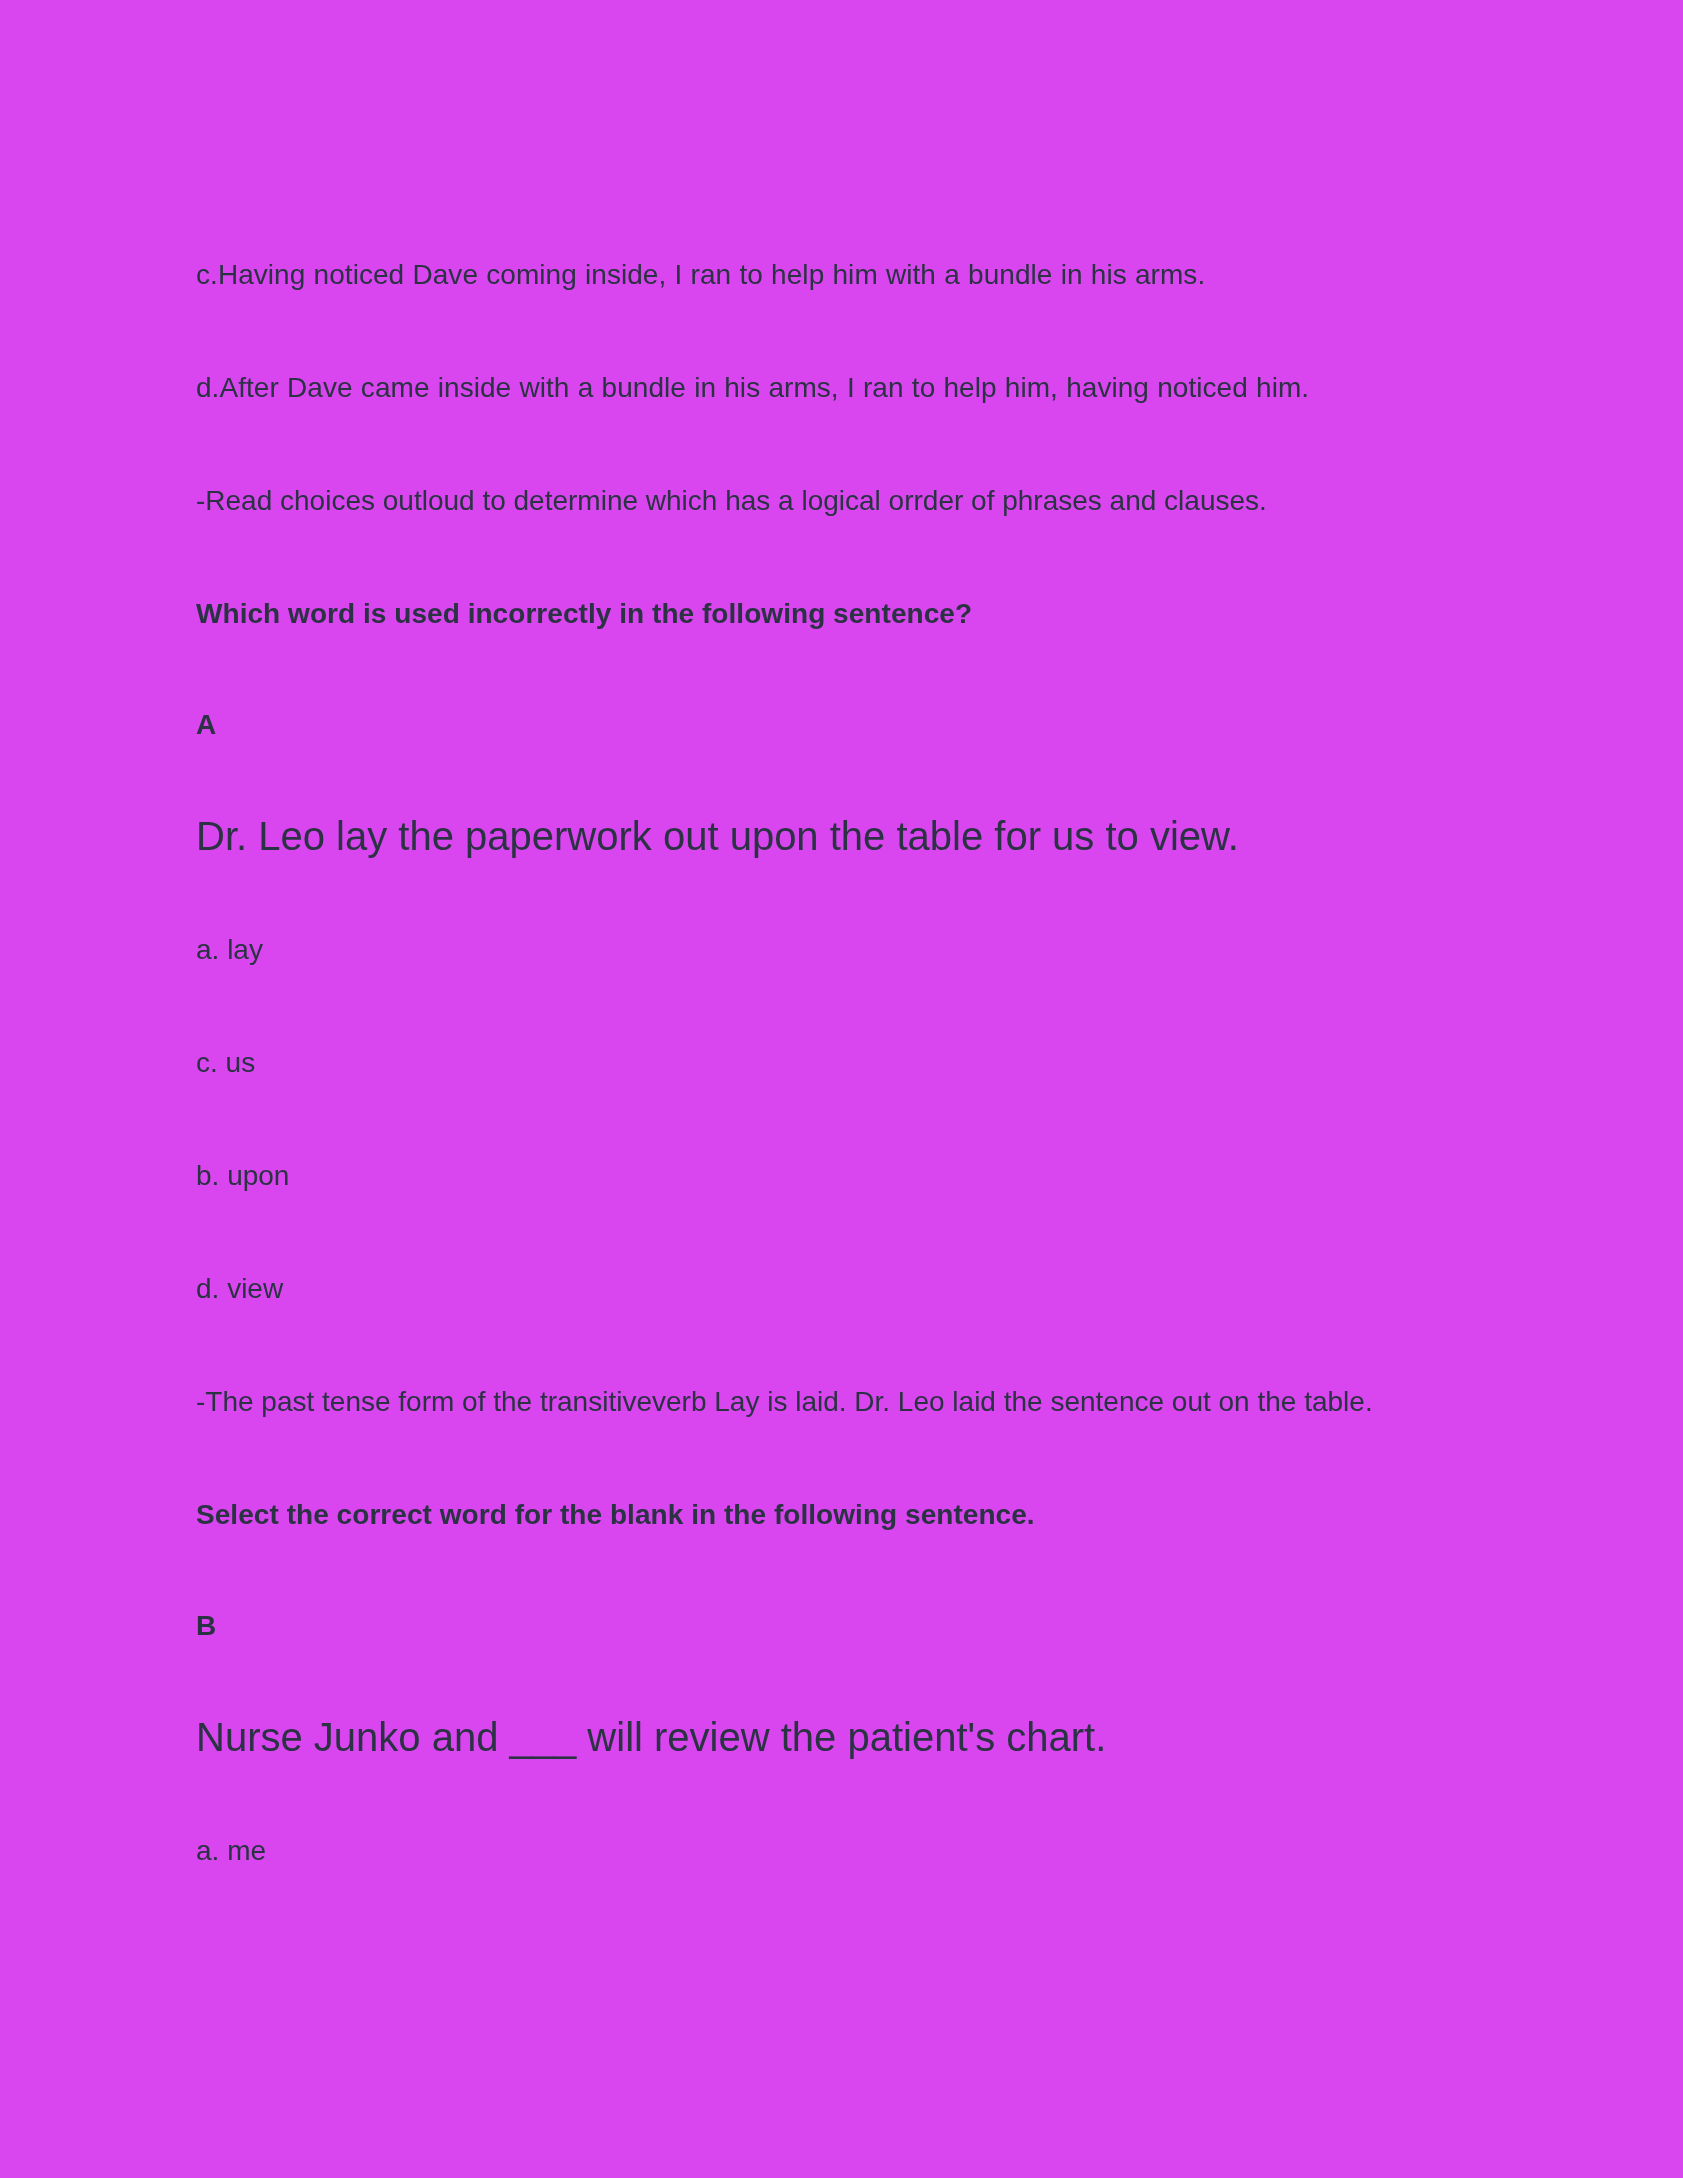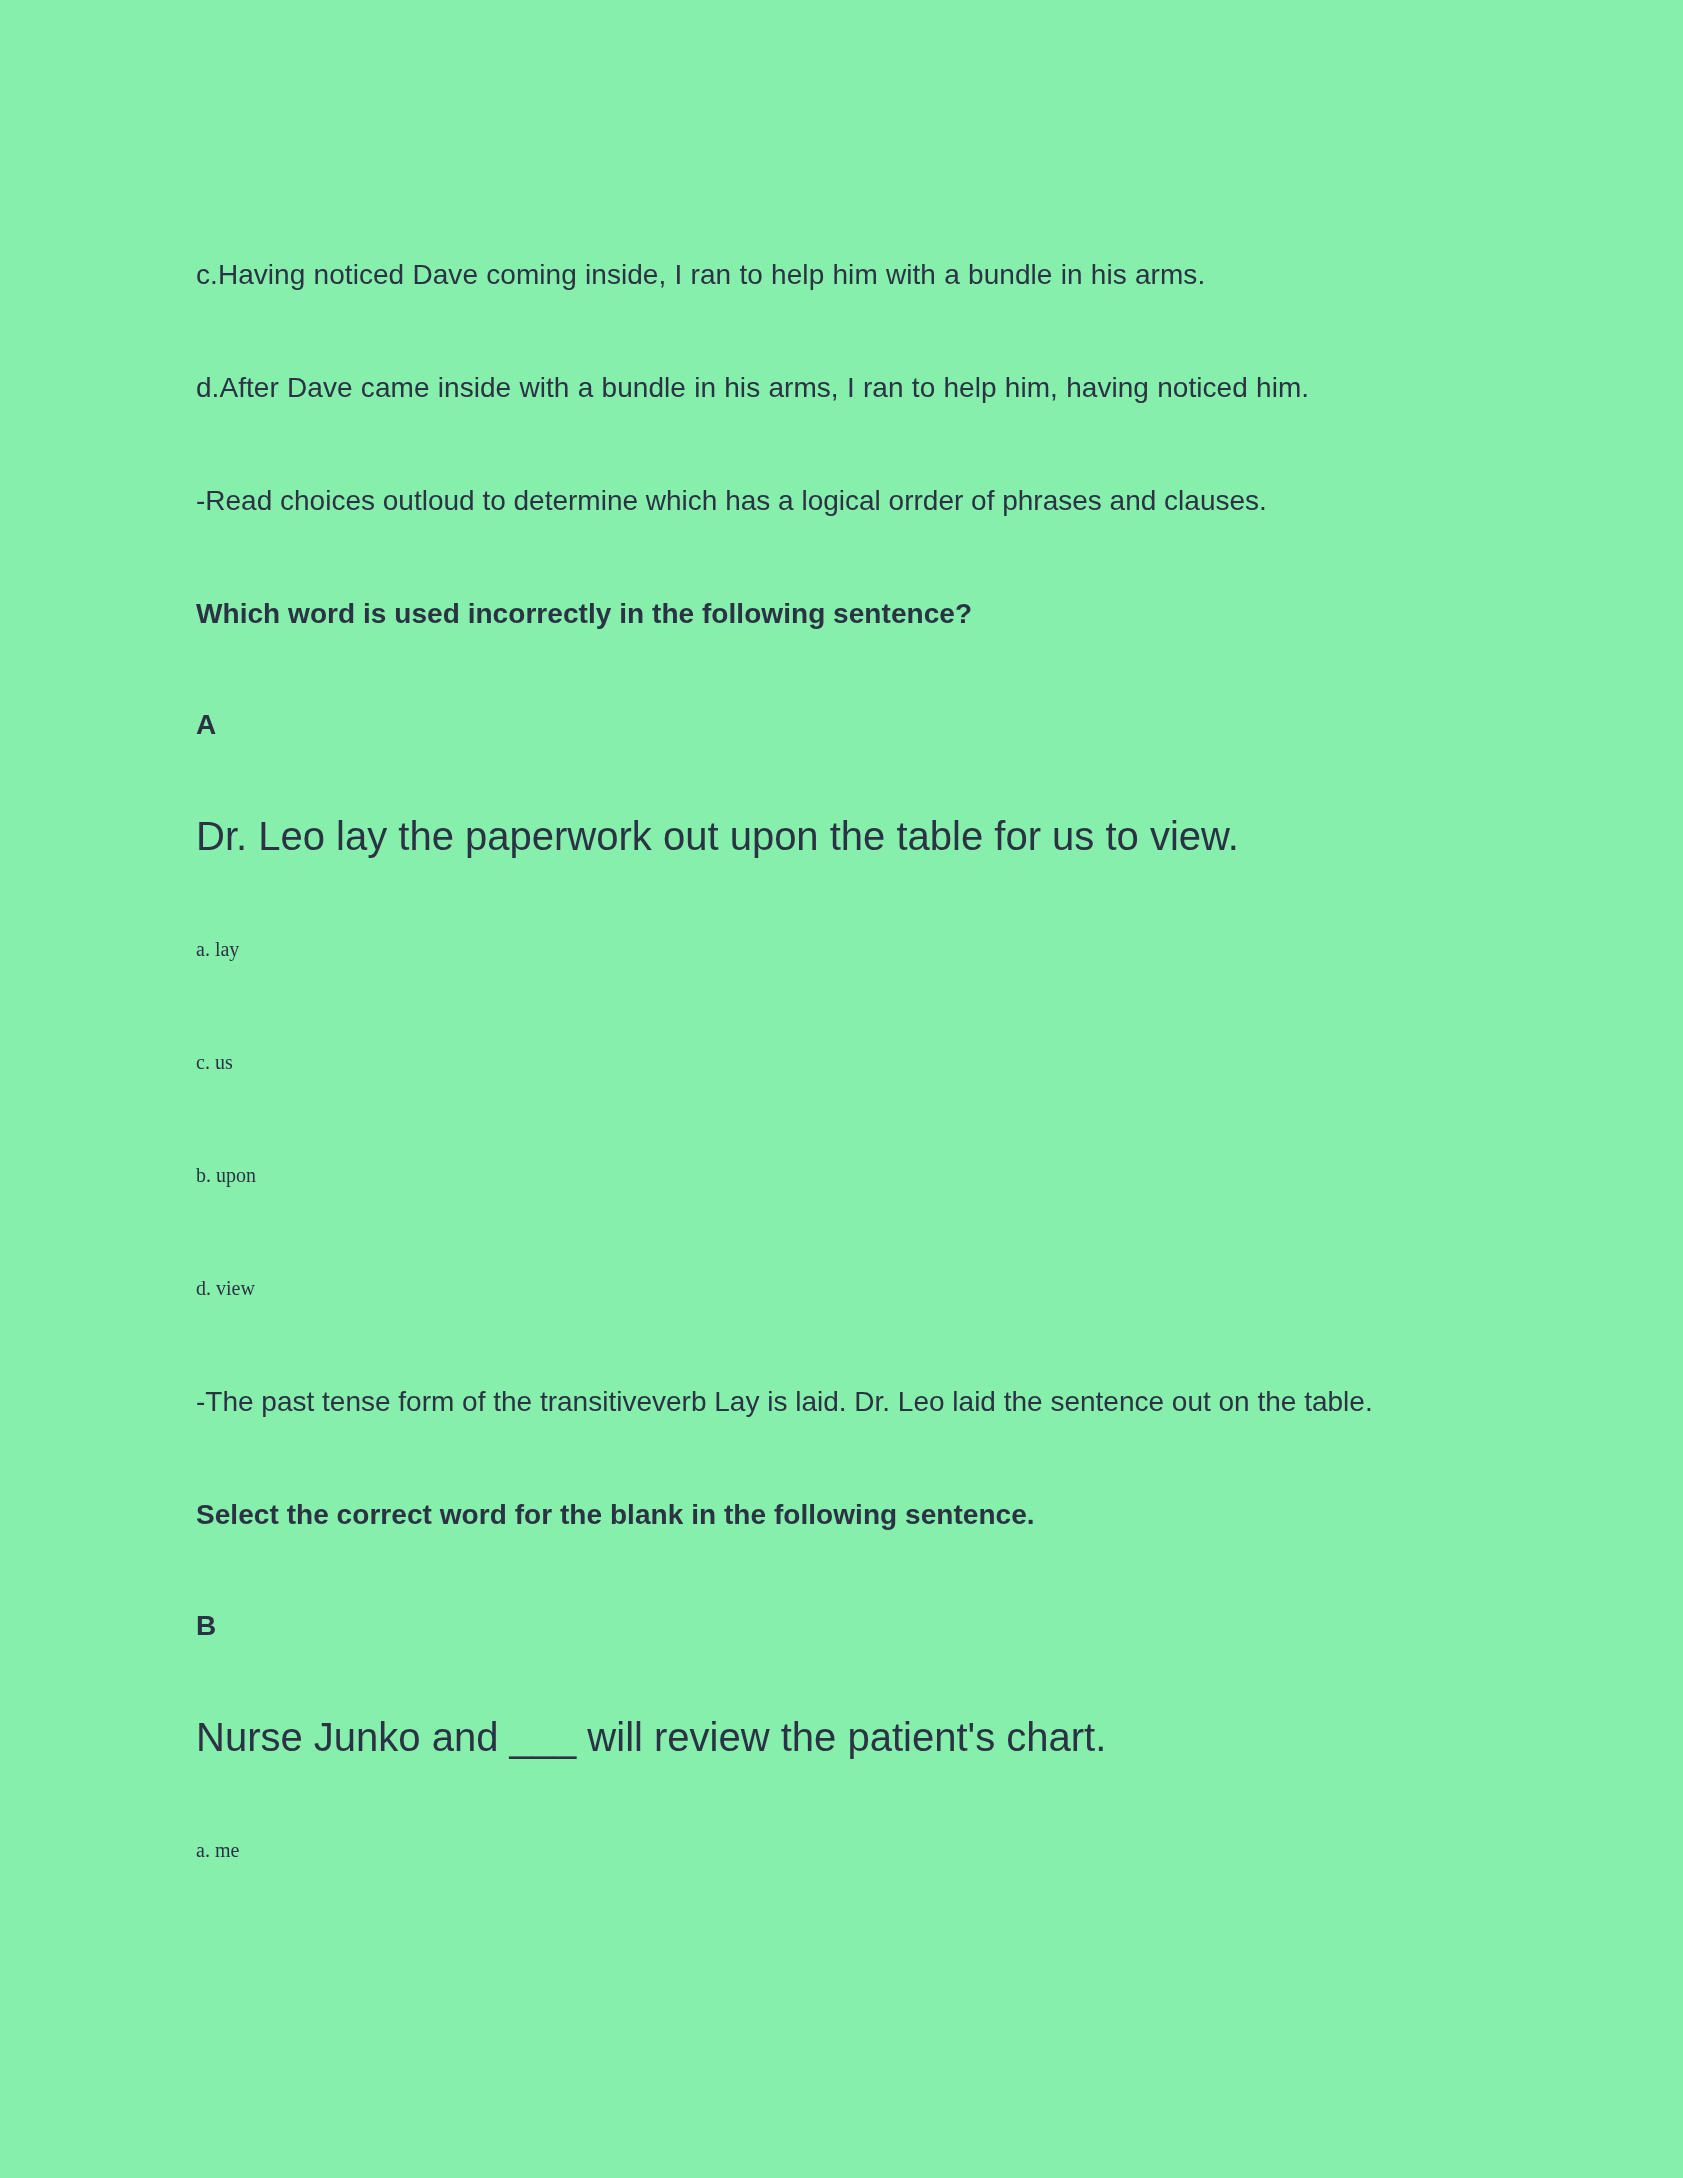--- a/index.html
+++ b/index.html
@@ -12,21 +12,21 @@
     width: 1683px;
     height: 2178px;
     font-family: "Liberation Sans", "DejaVu Sans", sans-serif;
     color: #2b3243;
     overflow: hidden;
   }
   .page {
     box-sizing: border-box;
     width: 1683px;
     height: 2178px;
-    background: #86efac;
+    background: #d946ef;
     padding: 246px 208px 12px 196px;
   }
   .doc-body {
     width: 1257px;
   }
   
   .para {
     font-size: 28px;
     line-height: 57px;
     font-weight: normal;
@@ -44,25 +44,24 @@
     letter-spacing: 0.05px;
   }
   .marker {
     font-size: 28px;
     line-height: 57px;
     font-weight: bold;
     margin: 0 0 55px 0;
     color: #2b3243;
   }
   .choice {
-    font-size: 20px;
+    font-size: 28px;
     line-height: 57px;
     margin: 0 0 56px 0;
     color: #2b3243;
-    font-family: Liberation Serif, serif;
   }
   .note {
     font-size: 28px;
     line-height: 57px;
     margin: 0 0 56px 0;
     color: #2b3243;
   }
   .stem {
     font-size: 40px;
     line-height: 57px;

